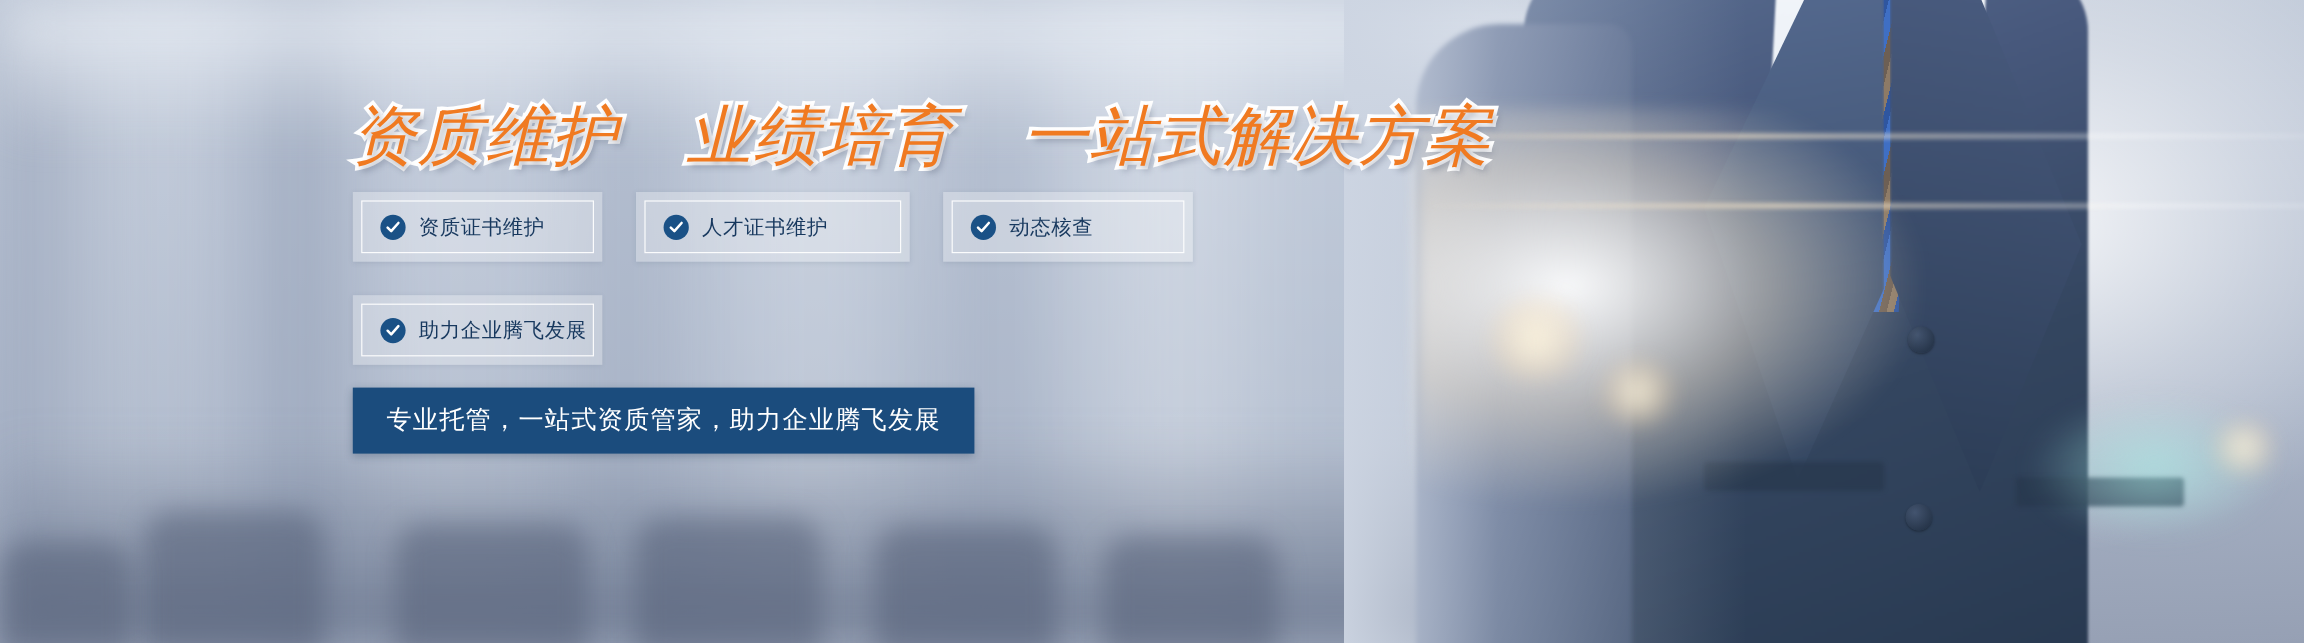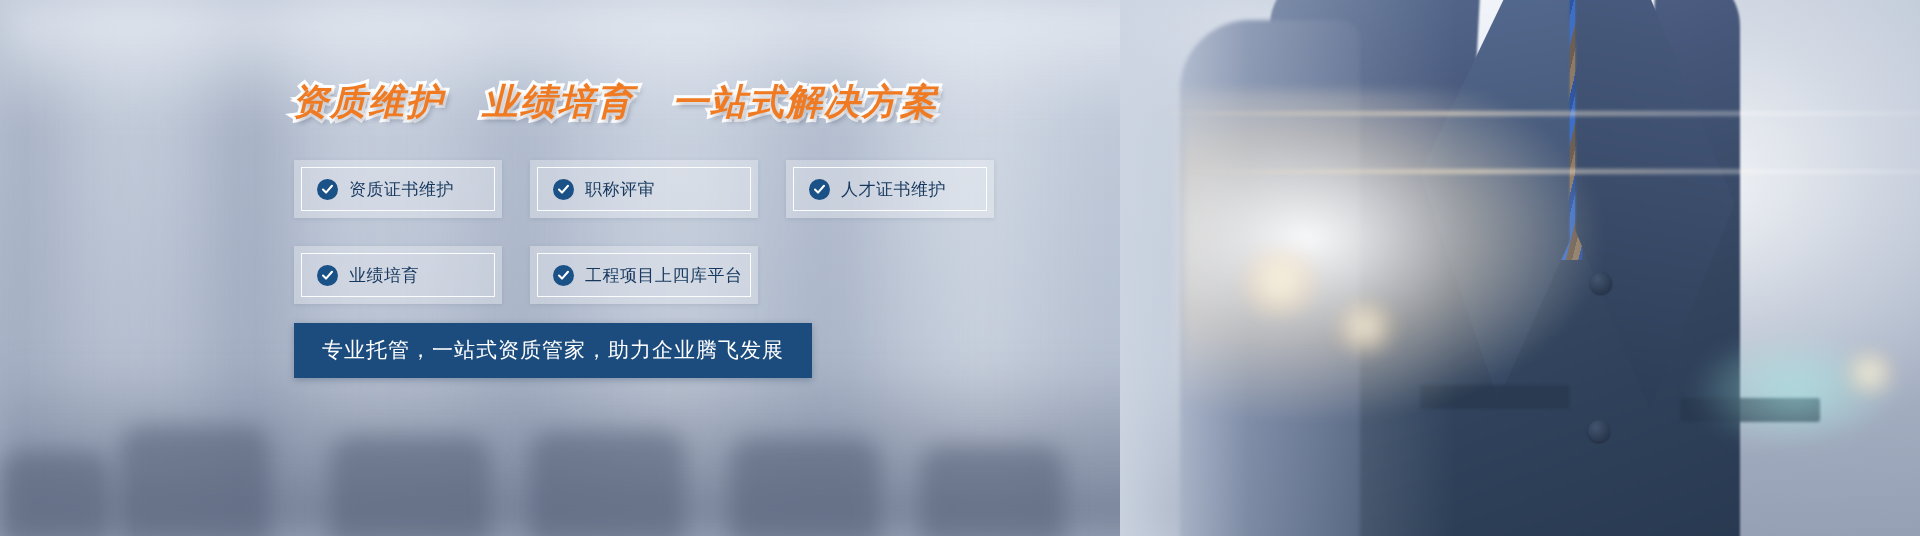--- a/index.html
+++ b/index.html
@@ -146,21 +146,21 @@
     position:absolute; left:430px; top:330px; width:210px; height:120px;
     background:radial-gradient(ellipse, rgba(170,245,235,.55), rgba(150,230,225,0) 70%);
     filter:blur(10px);
   }
 
   
   .content { position:absolute; left:0; top:0; width:1100px; height:536px; }
 
   .headline {
     position:absolute; left:292px; top:78px;
-    font-size:36px; font-weight:bold; font-style:italic;
+    font-size:54px; font-weight:normal; font-style:italic;
     letter-spacing:2px;
     color:#f07a21;
     white-space:nowrap;
     -webkit-text-stroke:6px #ffffff;
     paint-order:stroke fill;
     text-shadow:3px 4px 5px rgba(60,70,95,.40);
   }
 
   
   .features {
@@ -260,62 +260,52 @@
         <div class="feature-inner">
           <span class="check">
             <svg width="13" height="13" viewBox="0 0 13 13">
                 <path d="M2 6.6 L5 9.6 L11 2.8" stroke="#ffffff" stroke-width="2.1" fill="none" stroke-linecap="round" stroke-linejoin="round"></path>
               </svg>
           </span>
           <span class="feature-label">资质证书维护</span>
         </div>
       </div>
 
-      <div class="feature">
-        <div class="feature-inner">
-          <span class="check">
-            <svg width="13" height="13" viewBox="0 0 13 13">
-                <path d="M2 6.6 L5 9.6 L11 2.8" stroke="#ffffff" stroke-width="2.1" fill="none" stroke-linecap="round" stroke-linejoin="round"></path>
-              </svg>
-          </span>
-          <span class="feature-label">职称评审</span>
-        </div>
-      </div>
 
 
       <div class="feature">
         <div class="feature-inner">
           <span class="check">
             <svg width="13" height="13" viewBox="0 0 13 13">
                 <path d="M2 6.6 L5 9.6 L11 2.8" stroke="#ffffff" stroke-width="2.1" fill="none" stroke-linecap="round" stroke-linejoin="round"></path>
               </svg>
           </span>
           <span class="feature-label">人才证书维护</span>
         </div>
       </div>
 
       <div class="feature">
         <div class="feature-inner">
           <span class="check">
             <svg width="13" height="13" viewBox="0 0 13 13">
                 <path d="M2 6.6 L5 9.6 L11 2.8" stroke="#ffffff" stroke-width="2.1" fill="none" stroke-linecap="round" stroke-linejoin="round"></path>
               </svg>
           </span>
-          <span class="feature-label">业绩培育</span>
+          <span class="feature-label">动态核查</span>
         </div>
       </div>
 
       <div class="feature">
         <div class="feature-inner">
           <span class="check">
             <svg width="13" height="13" viewBox="0 0 13 13">
                 <path d="M2 6.6 L5 9.6 L11 2.8" stroke="#ffffff" stroke-width="2.1" fill="none" stroke-linecap="round" stroke-linejoin="round"></path>
               </svg>
           </span>
-          <span class="feature-label">工程项目上四库平台</span>
+          <span class="feature-label">助力企业腾飞发展</span>
         </div>
       </div>
 
     </div>
 
     <div class="tagline">专业托管，一站式资质管家，助力企业腾飞发展</div>
 
   </div>
 </div>
 

